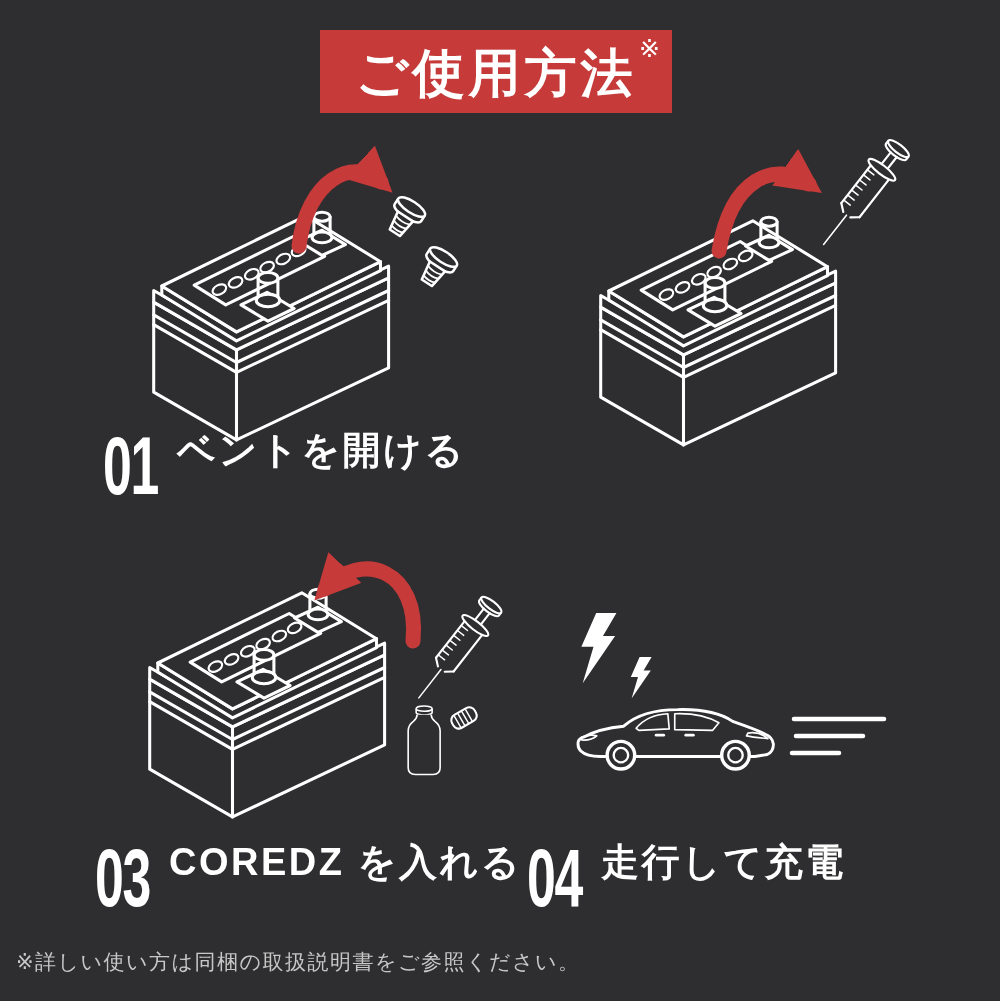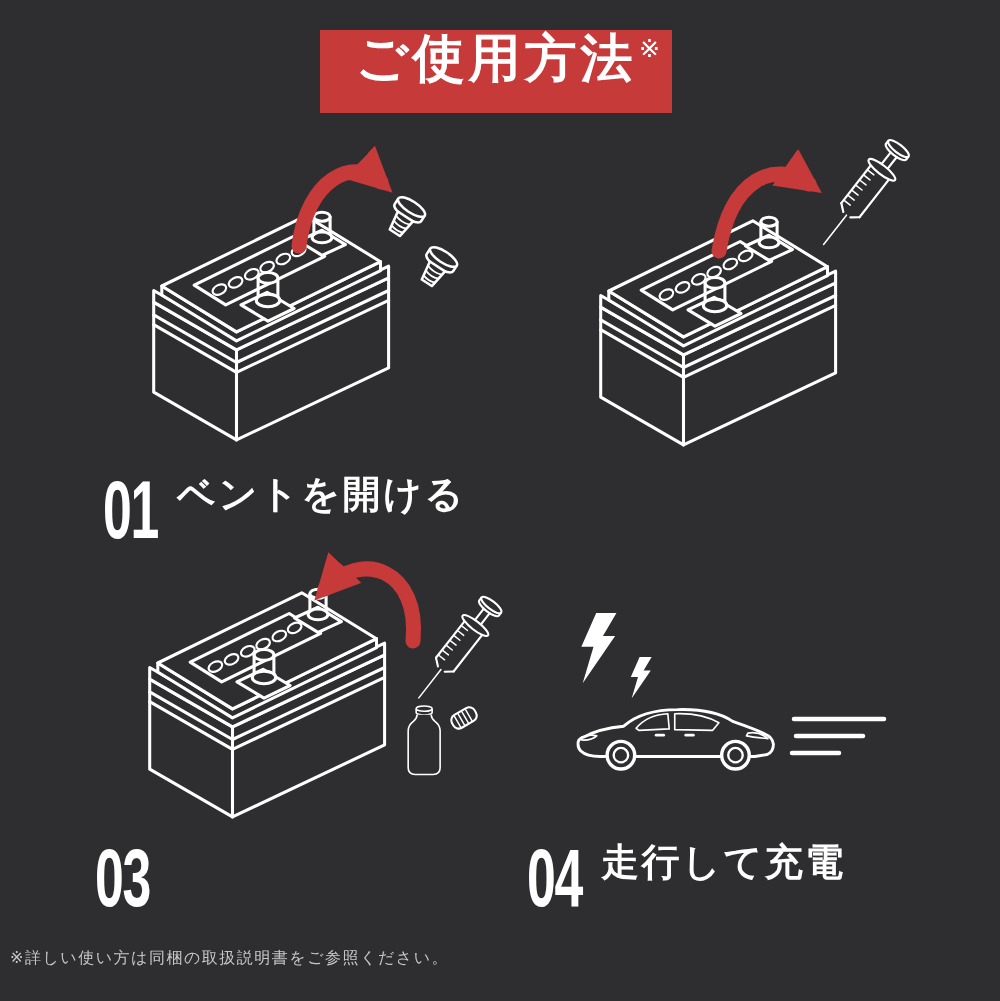--- a/index.html
+++ b/index.html
@@ -8,21 +8,21 @@
   *{margin:0;padding:0;box-sizing:border-box}
   html,body{background:#1a1a1a}
   body{font-family:"Liberation Sans","DejaVu Sans",sans-serif}
   .canvas{
     position:relative;width:1000px;height:1001px;overflow:hidden;
     background:var(--bg);color:var(--ink);margin:0 auto;
   }
   
   .banner{
     position:absolute;left:320px;top:30px;width:352px;height:83px;
-    background:var(--accent);display:flex;align-items:flex-start;justify-content:center;
+    background:var(--accent);display:flex;align-items:center;justify-content:center;
   }
   .banner-title{
     font-size:52px;font-weight:700;letter-spacing:4px;color:var(--ink);line-height:1;
     padding-top:2px;
   }
   .banner-note{
     position:absolute;right:12px;top:6px;font-size:25px;line-height:1;color:var(--ink);
     font-weight:400;
   }
   
@@ -31,21 +31,21 @@
     font-size:81px;font-weight:700;line-height:0.9;letter-spacing:-2px;
     transform:scaleX(0.64);transform-origin:left top;color:var(--ink);
     width:92px;flex:0 0 auto;
   }
   .step-label{
     font-size:38px;font-weight:700;letter-spacing:2.5px;line-height:1.1;
     margin-left:-18px;color:var(--ink);white-space:nowrap;
   }
   
   .footnote{
-    position:absolute;left:10px;top:948px;font-size:16px;letter-spacing:1.5px;
+    position:absolute;left:16px;top:948px;font-size:21px;letter-spacing:1.5px;
     color:var(--muted);
   }
   
   .illo{position:absolute}
   svg .st{stroke:var(--ink);stroke-width:3.4;fill:none;stroke-linecap:round;stroke-linejoin:round}
   svg .fc{stroke:var(--ink);stroke-width:3.4;fill:var(--bg);stroke-linejoin:round}
   svg .thin{stroke-width:2.4}
   svg .wf{fill:var(--ink);stroke:none}
   svg .rd{stroke:var(--accent);fill:none;stroke-width:15;stroke-linecap:round}
   svg .ahf{fill:var(--accent)}
@@ -210,26 +210,27 @@
     <use href="#sym-bolt" width="34" height="52" transform="translate(30,18) scale(1.35)"></use>
     <use href="#sym-bolt" width="34" height="52" transform="translate(80,62) scale(0.8)"></use>
     <use href="#sym-car" width="310" height="125" transform="translate(24,96) scale(0.69)"></use>
     <g>
       <line class="speed" x1="244" y1="124" x2="334" y2="124"></line>
       <line class="speed" x1="246" y1="141" x2="313" y2="141"></line>
       <line class="speed" x1="242" y1="158" x2="289" y2="158"></line>
     </g>
   </svg>
 
-  <div class="caption" style="left:103px;top:474px">
+  <div class="caption" style="left:103px;top:430px">
     <span class="step-num">01</span>
     <span class="step-label">ベントを開ける</span>
   </div>
   <div class="caption" style="left:95px;top:842px">
     <span class="step-num">03</span>
+    <span class="step-label">COREDZ を入れる</span>
   </div>
   <div class="caption" style="left:527px;top:842px">
     <span class="step-num">04</span>
     <span class="step-label">走行して充電</span>
   </div>
 
   <div class="footnote">※詳しい使い方は同梱の取扱説明書をご参照ください。</div>
 
 </div>
 

